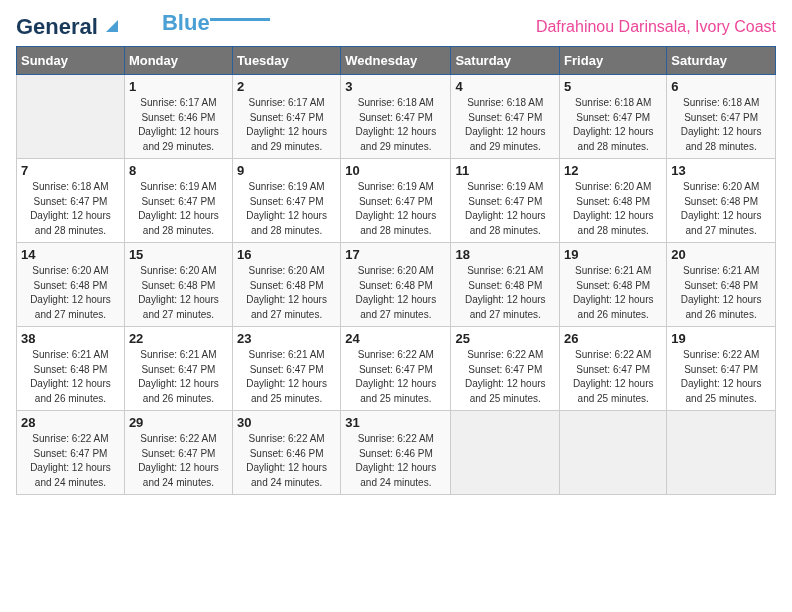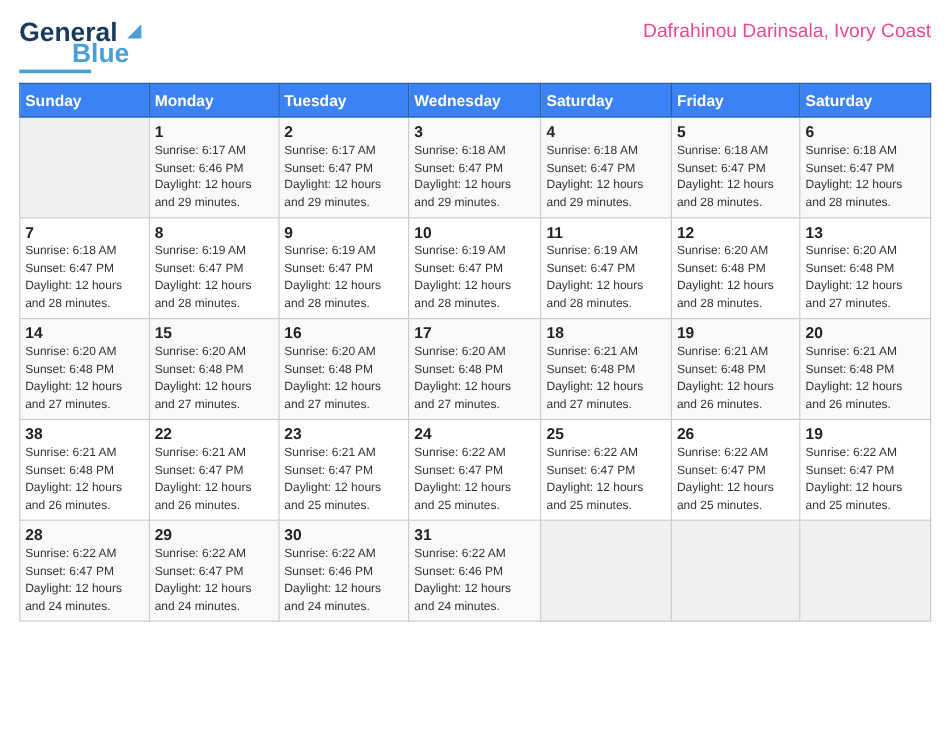--- a/index.html
+++ b/index.html
@@ -11,21 +11,21 @@
       padding: 16px;
     }
     .header {
       display: flex;
       justify-content: space-between;
       align-items: flex-start;
       margin-bottom: 8px;
     }
     .logo {
       display: flex;
-      flex-direction: column;
+      flex-direction: row;
       align-items: flex-start;
       justify-content: flex-end;
     }
     .logo-text {
       font-size: 22px;
       font-weight: bold;
       color: #1a3a5c;
       line-height: 1;
     }
     .logo-line {
@@ -47,21 +47,21 @@
       font-size: 16px;
       color: #ec4899;
       margin-top: 2px;
     }
     table {
       width: 100%;
       border-collapse: collapse;
       font-size: 10.5px;
     }
     thead tr th {
-      background: #3b82f6;
+      background: #737373;
       color: #fff;
       padding: 6px 4px;
       text-align: left;
       font-size: 13px;
       font-weight: bold;
       border: 1px solid #2a6099;
     }
     tbody tr td {
       border: 1px solid #ccc;
       padding: 4px 4px;
@@ -77,20 +77,21 @@
       font-size: 13px;
       font-weight: bold;
       color: #222;
       display: block;
       margin-bottom: 2px;
     }
     .day-info {
       color: #333;
       font-size: 10px;
       line-height: 1.45;
+      text-align: center;
     }
     .empty-cell {
       background: #f0f0f0 !important;
     }
   </style>
 </head>
 <body>
 
 <div class="header">
   <div class="logo">

